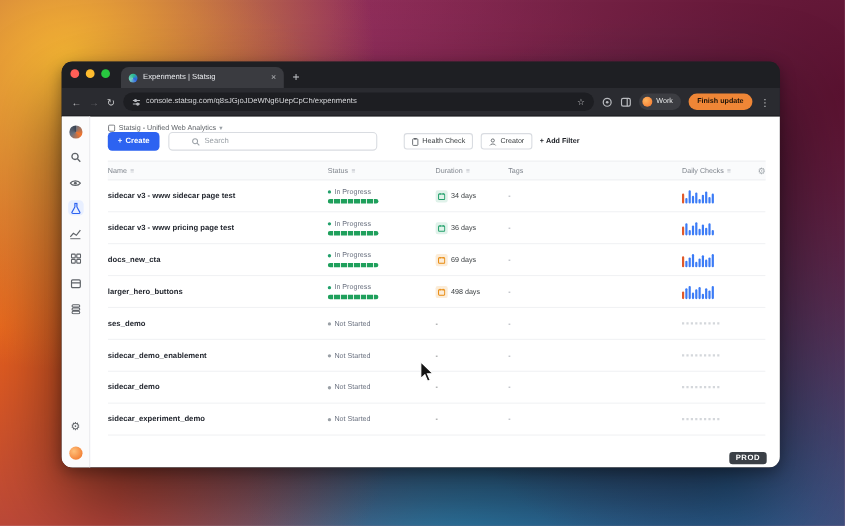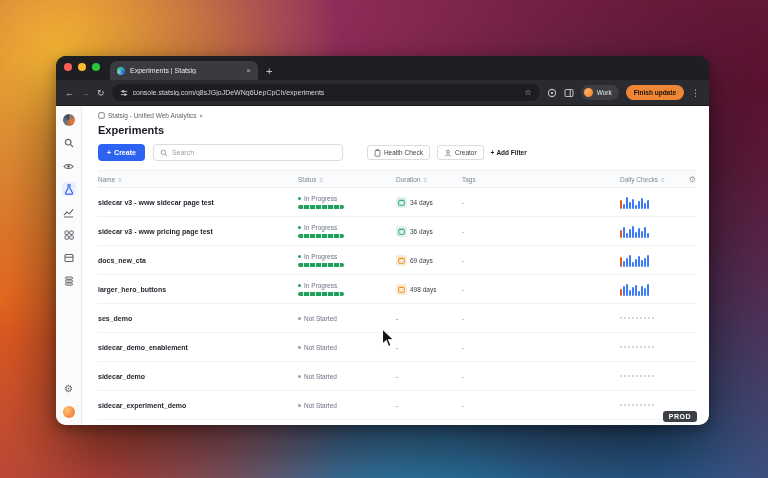--- a/index.html
+++ b/index.html
@@ -48,21 +48,21 @@
   .side-spacer { flex:1; }
   .logo-circle { width:12px; height:12px; border-radius:50%; background:conic-gradient(#6b7280,#f4742c,#6b7280,#374151); }
   .avatar { width:12px; height:12px; border-radius:50%; background:radial-gradient(circle at 35% 35%, #ffc07a, #ef6c1f); }
   .gear-glyph { font-size:10px; color:#5f6368; line-height:1; }
   .main { flex:1; display:flex; flex-direction:column; padding:6px 13px 0 16px; overflow:hidden; }
   .breadcrumb { display:flex; align-items:center; gap:4px; font-size:6.5px; color:#5f6368; }
   .bc-chip { display:flex; align-items:center; gap:3px; }
   .page-title { font-size:11px; font-weight:bold; color:#191c22; margin:5px 0 8px; }
   .controls { display:flex; align-items:center; gap:8px; margin-bottom:9px; }
   .create-btn { height:17px; background:#2d63f1; border-radius:4px; color:#fff; font-size:7px; font-weight:bold; display:flex; align-items:center; gap:3px; padding:0 9px; border:none; }
-  .search-box { width:190px; height:17px; border:1px solid #d9dce1; border-radius:4px; display:flex; align-items:center; gap:4px; padding:0 6px; }
+  .search-box { width:190px; height:17px; border:1px solid #d9dce1; border-radius:4px; display:flex; align-items:center; gap:4px; padding:0 20px; }
   .search-box input { border:none; outline:none; flex:1; font-size:7px; color:#3c4043; font-family:"Liberation Sans",sans-serif; background:transparent; }
   .search-box input::placeholder { color:#9aa0a6; }
   .filters { display:flex; align-items:center; gap:7px; margin-left:16px; }
   .chip { height:15px; border:1px solid #d9dce1; border-radius:3px; display:flex; align-items:center; gap:3px; padding:0 6px; font-size:6.5px; color:#3c4043; background:#fff; }
   .add-filter { font-size:6.5px; font-weight:bold; color:#1a1d23; display:flex; gap:2px; align-items:center; }
   
   .thead, .trow { display:grid; grid-template-columns:200px 98px 66px 158px 1fr 16px; align-items:center; }
   .thead { height:18px; background:#fafbfc; border-top:1px solid #eef0f2; border-bottom:1px solid #eef0f2; font-size:6.5px; color:#80868e; }
   .sort { font-size:6px; color:#b4b8bf; margin-left:3px; }
   .th-gear { text-align:right; color:#9aa0a6; font-size:8px; }
@@ -204,21 +204,20 @@
       <div class="breadcrumb">
         <span class="bc-chip">
           <svg width="7" height="7" viewBox="0 0 10 10">
               <rect x="1" y="1" width="8" height="8" rx="1.5" fill="none" stroke="#5f6368" stroke-width="1.1"></rect>
             </svg>
           <span>Statsig - Unified Web Analytics</span>
           <span style="font-size:6px;color:#9aa0a6">▾</span>
         </span>
       </div>
 
-      <div class="page-title">Experiments</div>
 
       <div class="controls">
         <button class="create-btn">
           <span>+</span>
           <span>Create</span>
         </button>
         <div class="search-box">
           <svg width="8" height="8" viewBox="0 0 10 10">
               <circle cx="4.2" cy="4.2" r="2.8" fill="none" stroke="#9aa0a6" stroke-width="1.2"></circle>
               <line x1="6.4" y1="6.4" x2="9" y2="9" stroke="#9aa0a6" stroke-width="1.2"></line>

